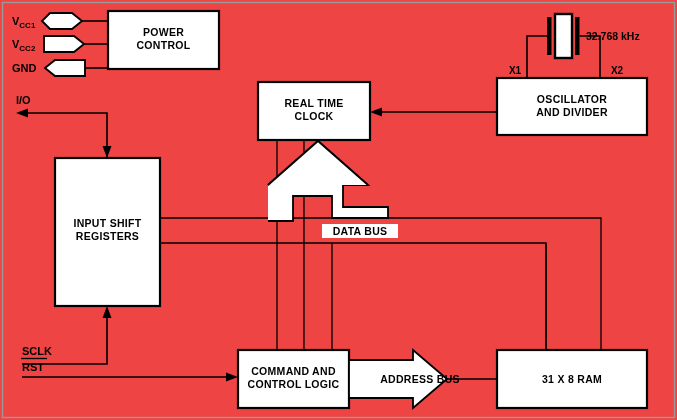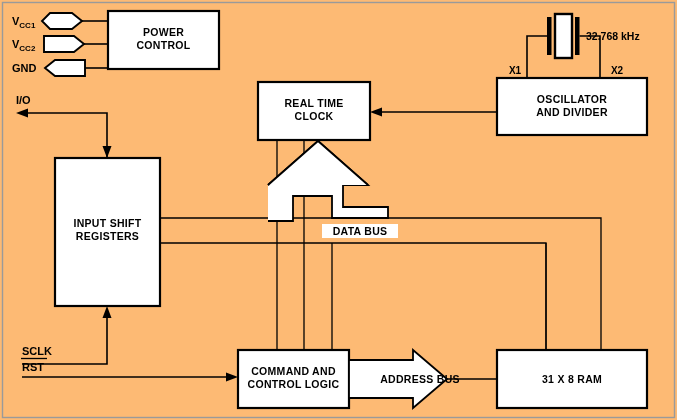--- a/index.html
+++ b/index.html
@@ -4,21 +4,21 @@
 <style>
   html, body {
     margin: 0;
     padding: 0;
     background: #ffffff;
   }
   #diagram-root {
     position: relative;
     width: 677px;
     height: 420px;
-    background: #fdba74;
+    background: #ef4444;
     font-family: "Liberation Sans", sans-serif;
     overflow: hidden;
   }
   svg.canvas {
     position: absolute;
     left: 0;
     top: 0;
     width: 677px;
     height: 420px;
   }

